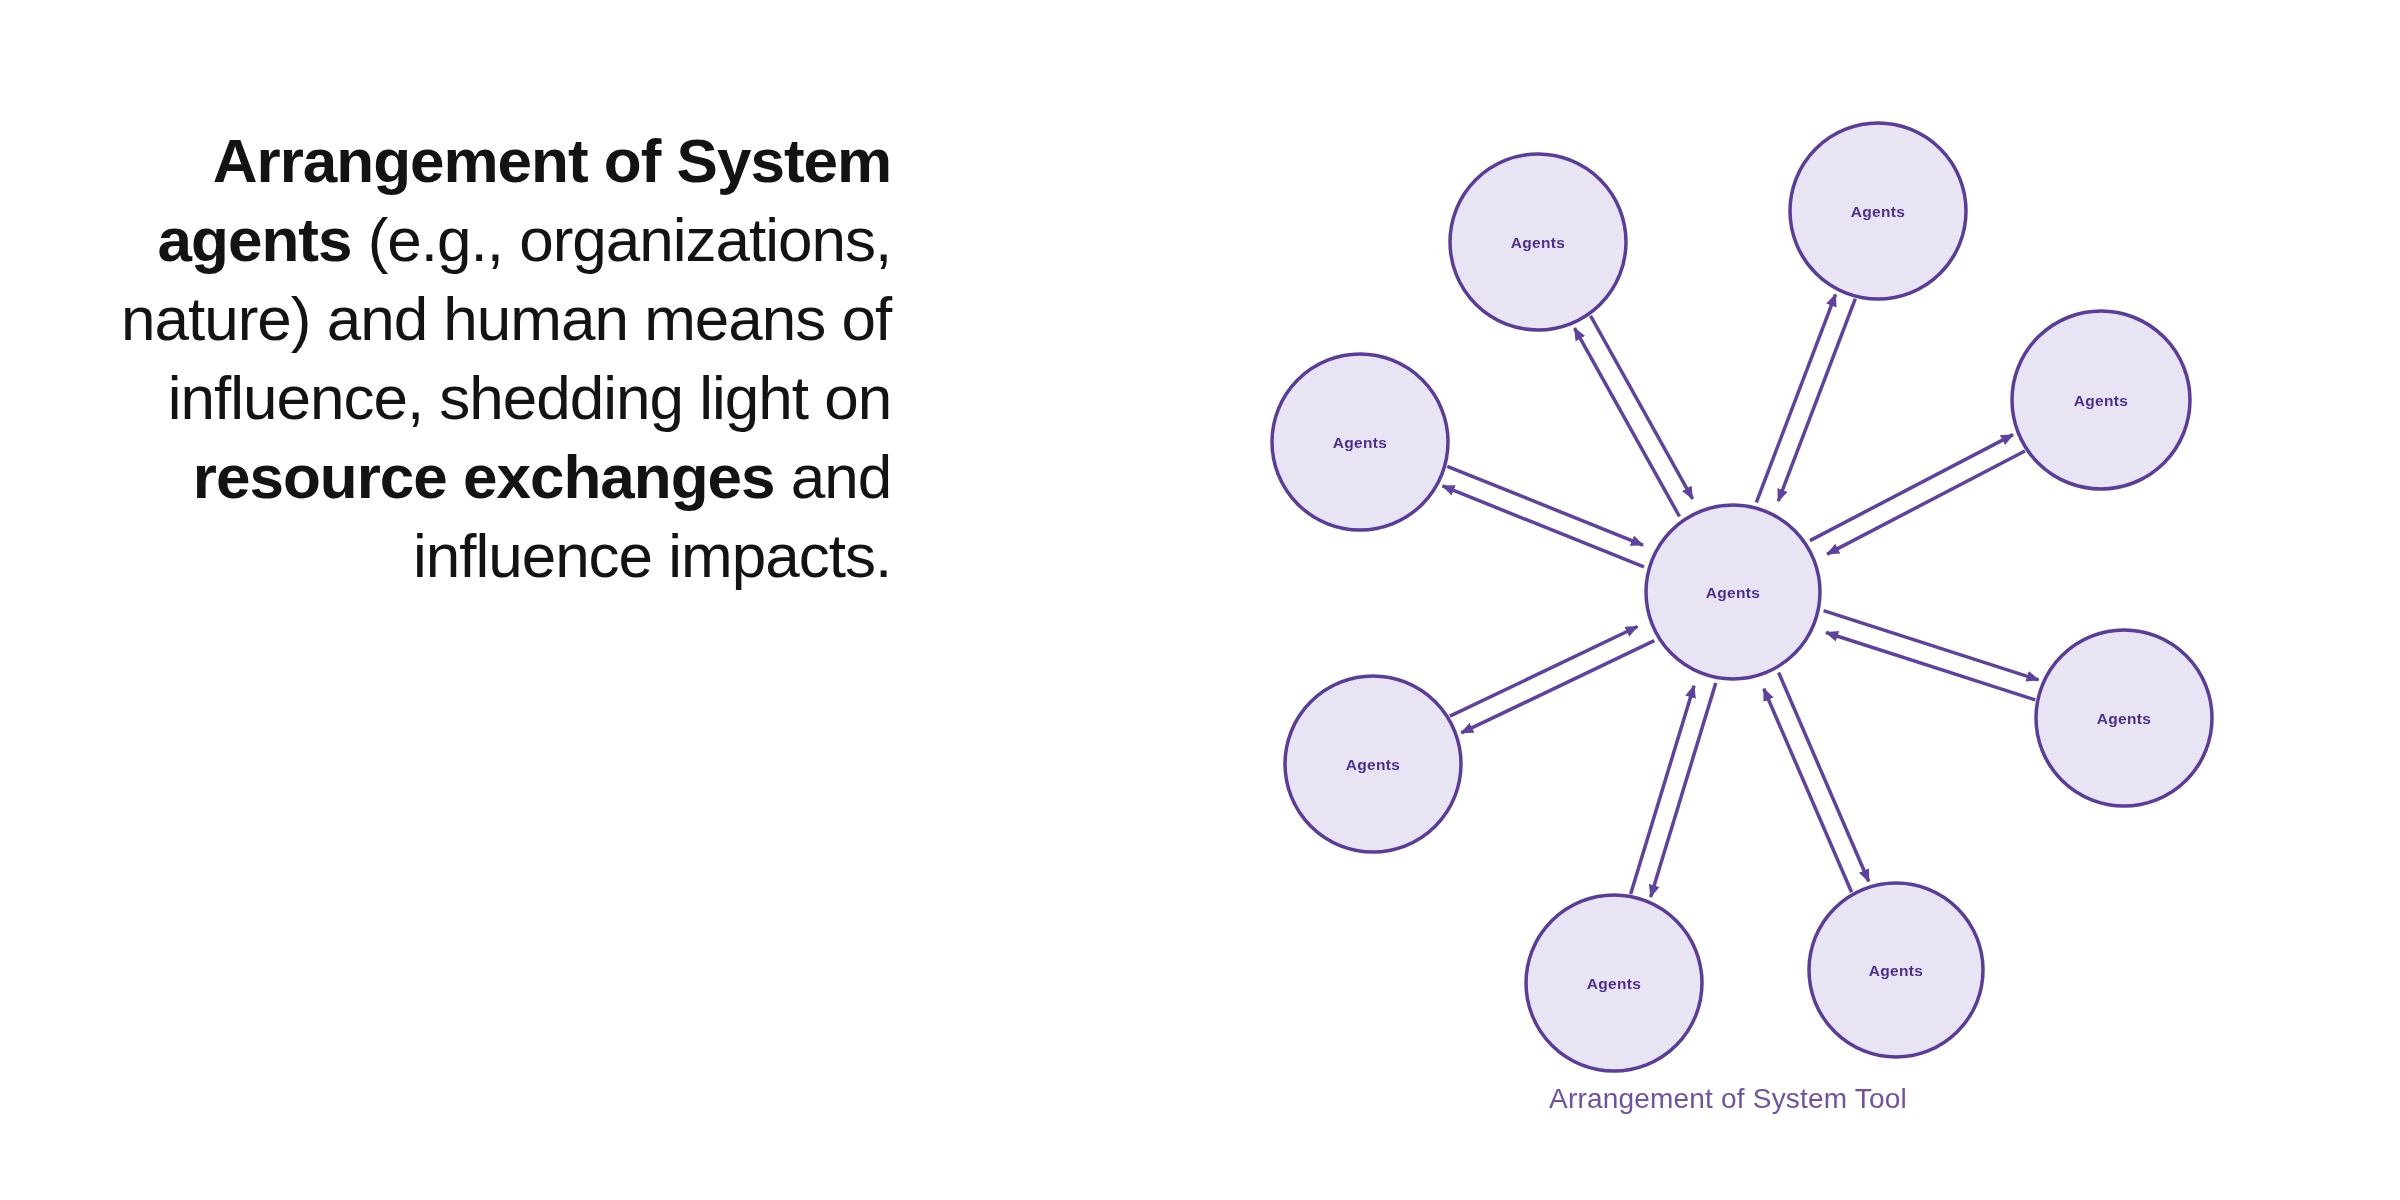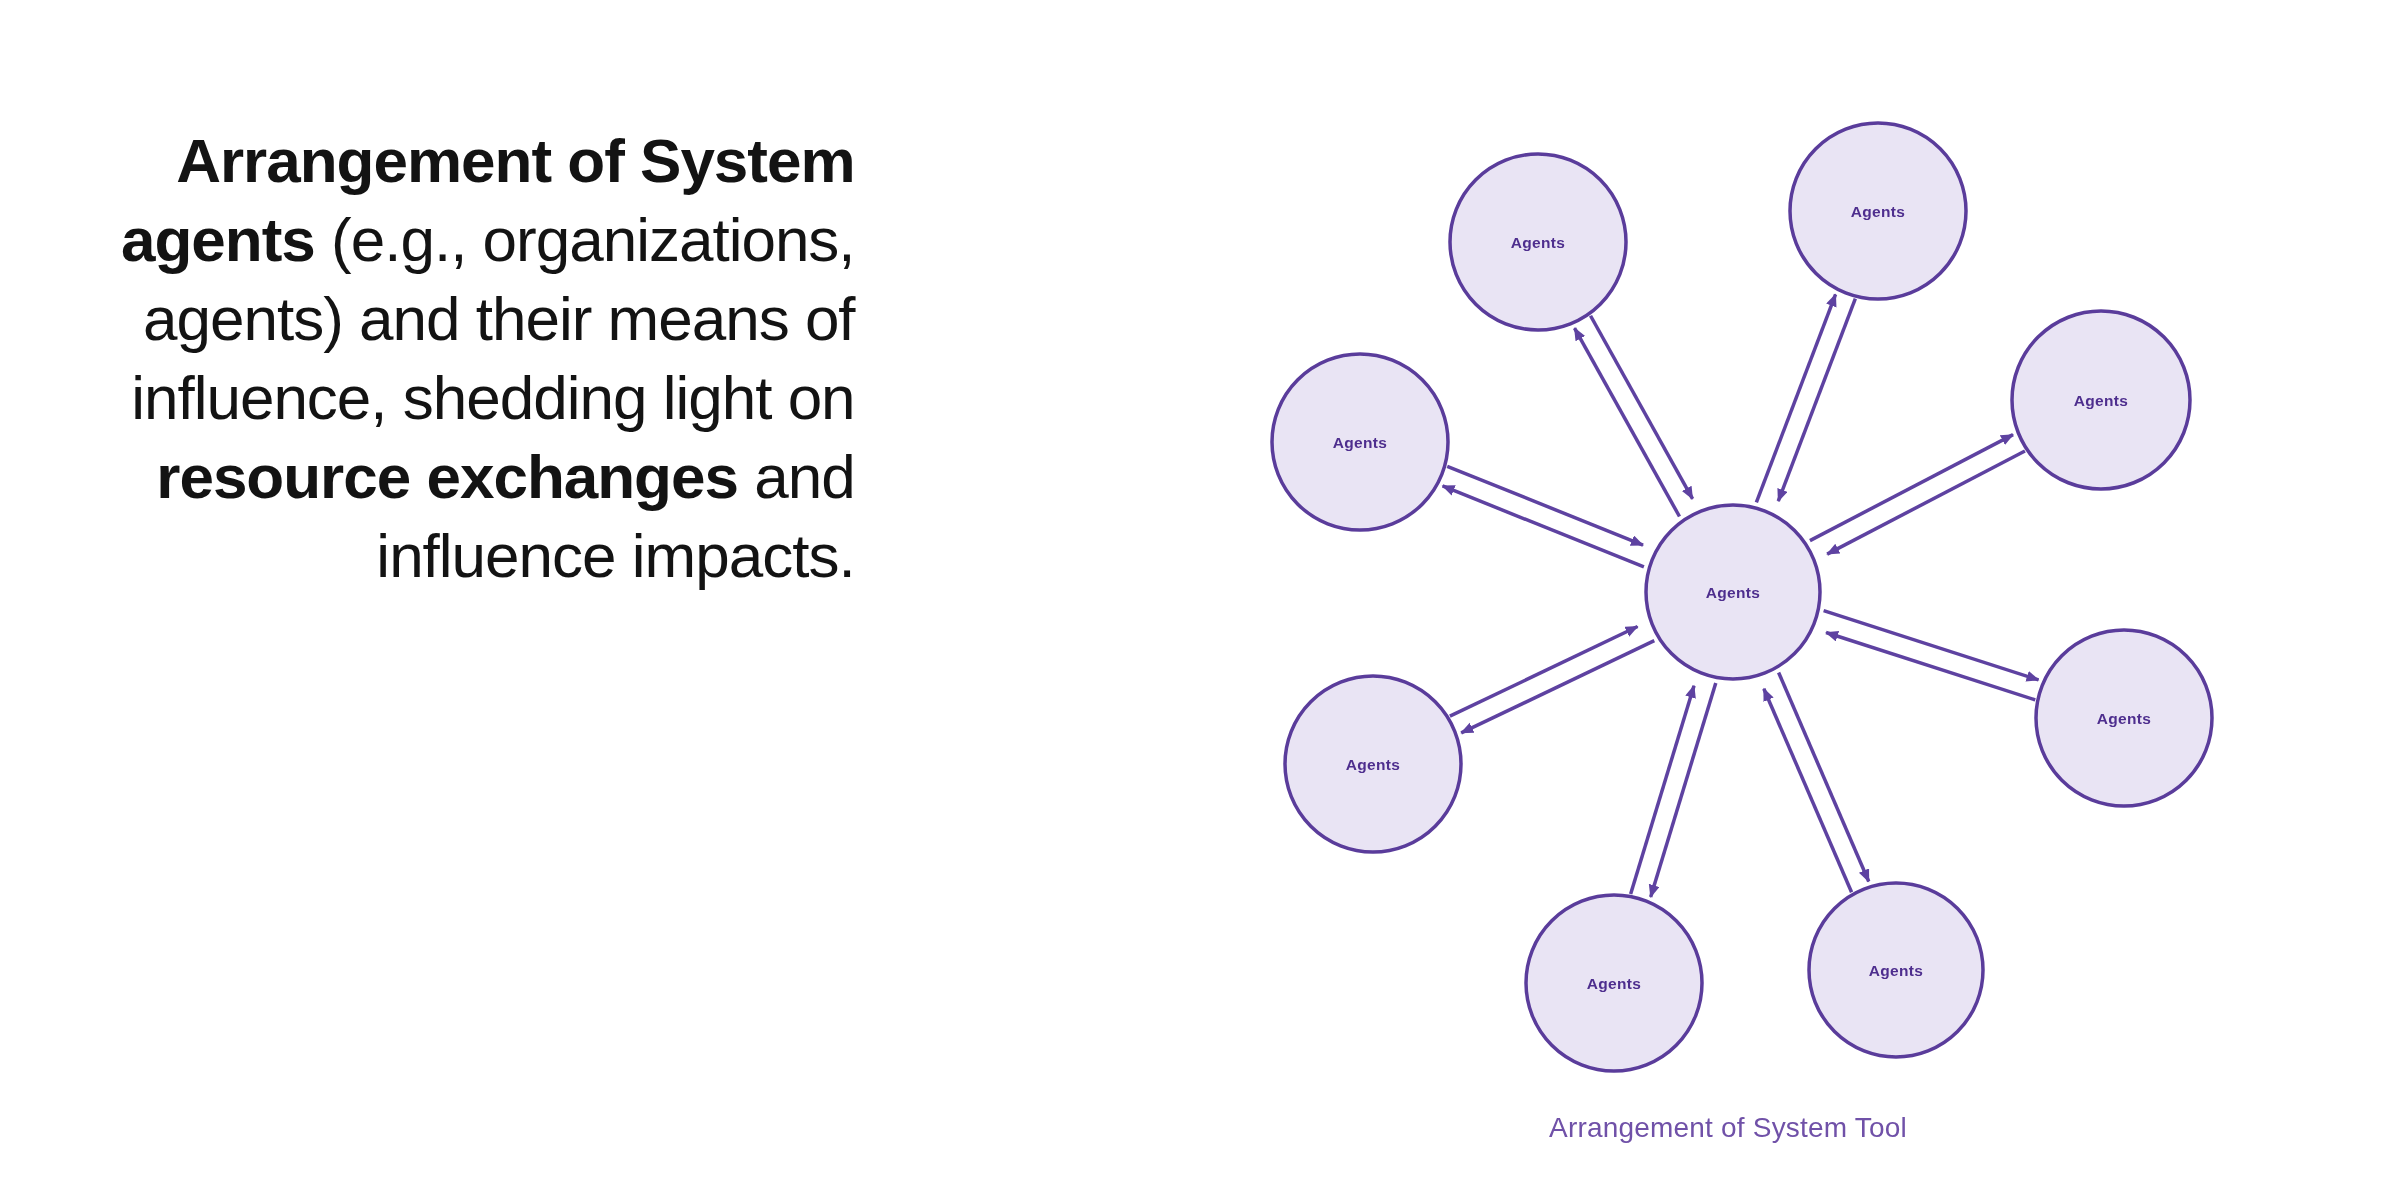--- a/index.html
+++ b/index.html
@@ -12,33 +12,33 @@
   .text-block {
     position:absolute; left:121px; top:121px;
     font-size:62px; line-height:79px; letter-spacing:-1px;
     color:#131313; font-weight:400; white-space:nowrap;
   }
   .text-block .b { font-weight:700; }
   #diagram {
     position:absolute; left:0; top:0; width:2400px; height:1200px;
   }
   .caption {
-    position:absolute; top:1112px; left:1728px; transform:translateX(-50%);
+    position:absolute; top:1083px; left:1728px; transform:translateX(-50%);
     font-size:28px; letter-spacing:0.2px; color:#7051a8; white-space:nowrap;
   }
 </style>
 </head>
 <body>
 
 <div class="page">
 
   <div class="text-block">
     <div><span class="b">Arrangement of System</span></div>
     <div><span class="b">agents</span><span> (e.g., organizations,</span></div>
-    <div><span>agents) and their means of</span></div>
+    <div><span>nature) and human means of</span></div>
     <div><span>influence, shedding light on</span></div>
     <div><span class="b">resource exchanges</span><span> and</span></div>
     <div><span>influence impacts.</span></div>
   </div>
 
   <svg id="diagram" viewBox="0 0 2400 1200" xmlns="http://www.w3.org/2000/svg">
       <defs>
         <marker id="ah" markerUnits="userSpaceOnUse" markerWidth="16" markerHeight="14" refX="12" refY="5.5" orient="auto">
           <path d="M0,0 L13,5.5 L0,11 Z" fill="#5e42a1"></path>
         </marker>

